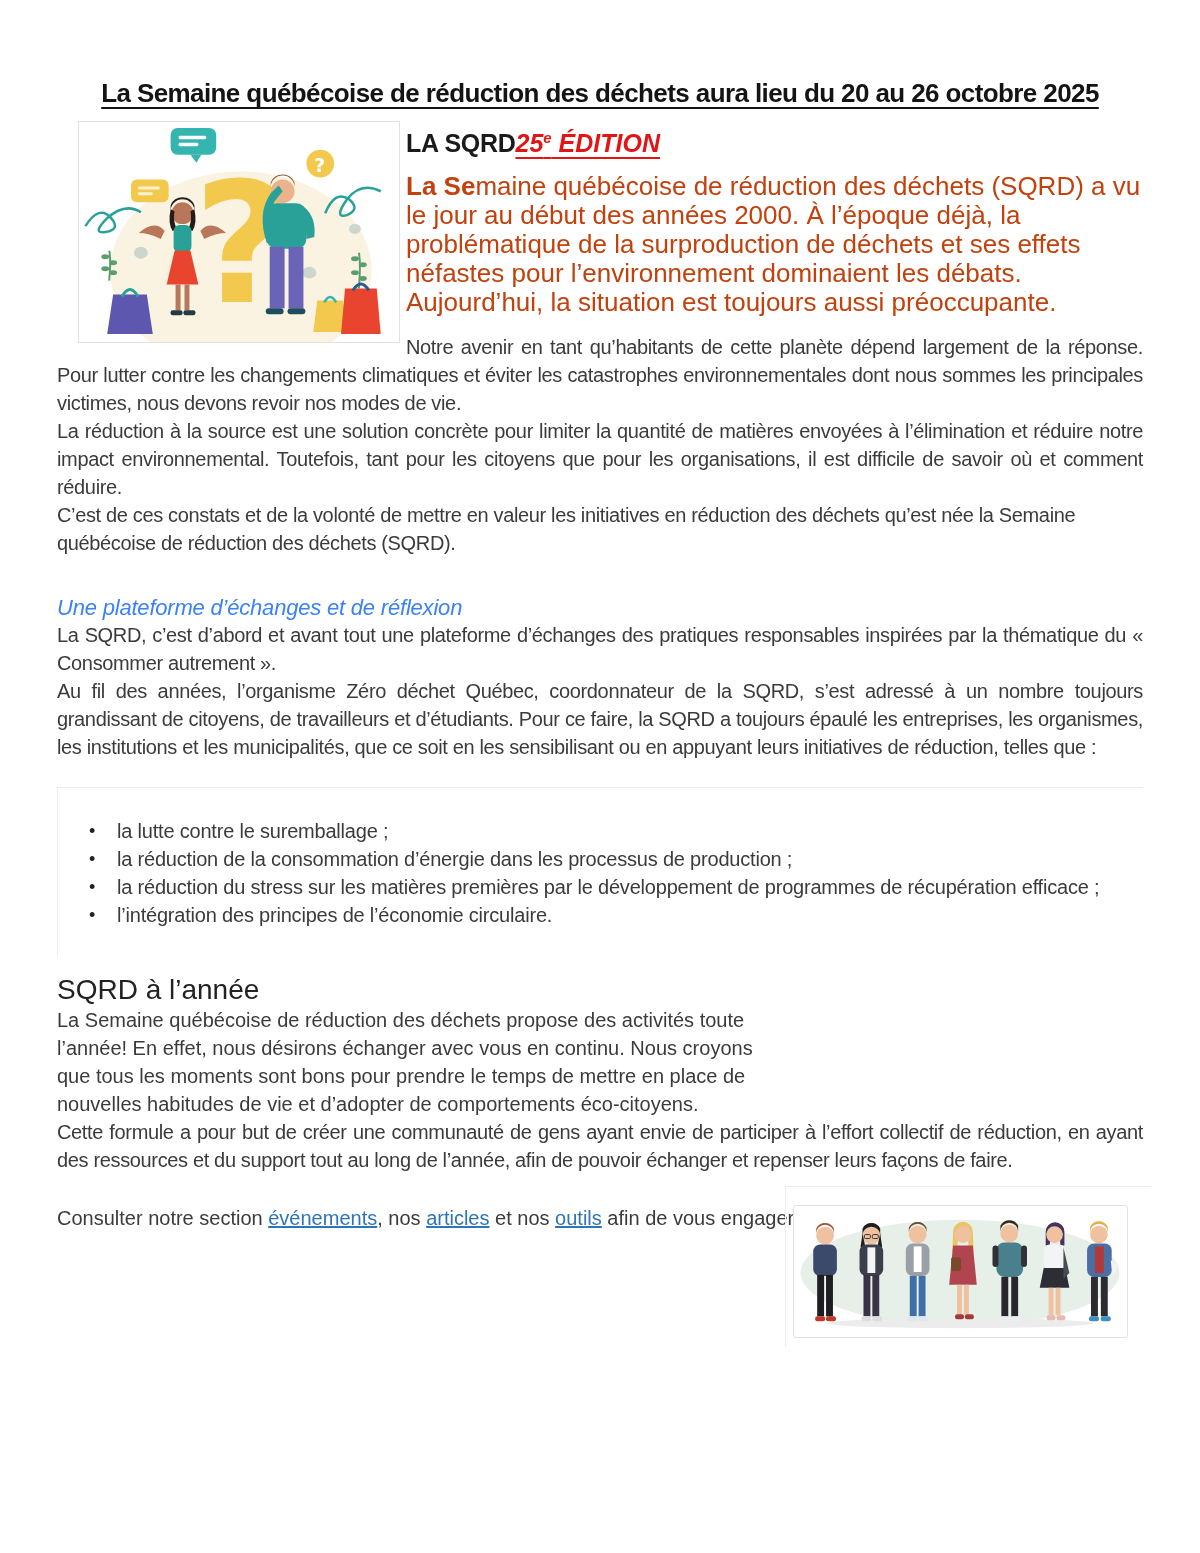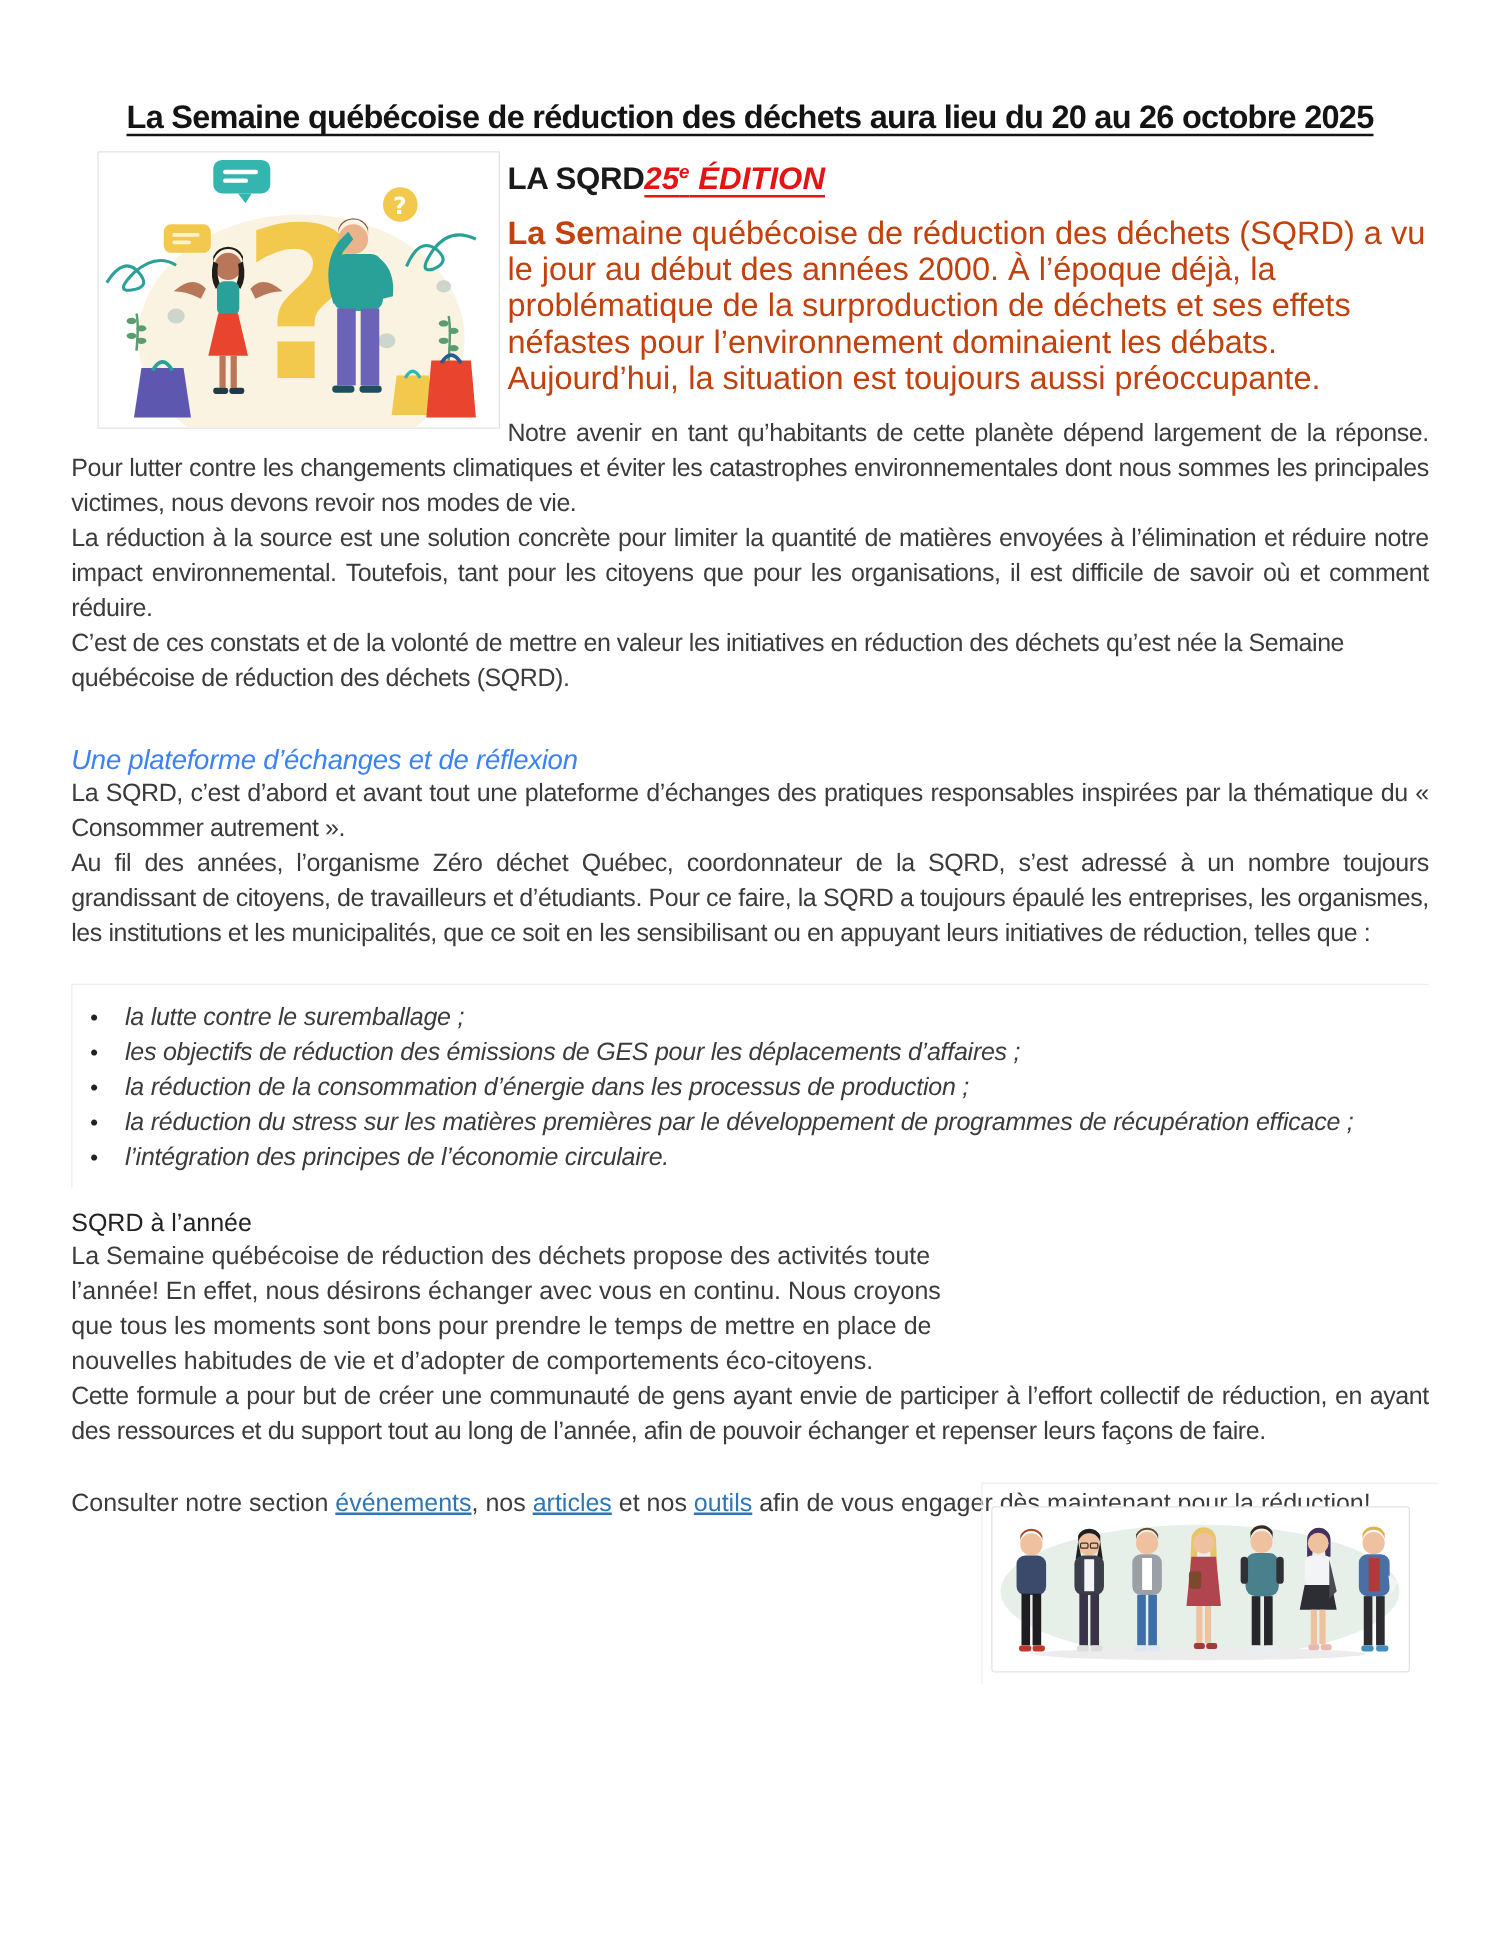--- a/index.html
+++ b/index.html
@@ -29,25 +29,25 @@
   .narrow{letter-spacing:-0.35px;}
   .just{text-align:justify;}
   .p-auquebec{font-size:20.5px;line-height:29px;border-top:1px solid #ededed;padding-top:6px;margin-top:16px;}
   .sp28{margin-top:28px;} .sp30{margin-top:30px;} .sp26{margin-top:26px;}
 
   .h-italic{font-size:22px;font-style:italic;color:#3b82f6;font-weight:normal;
             margin:38px 0 0 0;letter-spacing:-0.2px;}
 
   .bullet-frame{margin-top:26px;border-top:1px solid #ededed;border-left:1px solid #ededed;
                 padding:12px 0 10px 6px;}
-  ul.bullets{list-style:none;margin:0;padding:0;font-style:italic;}
+  ul.bullets{list-style:none;margin:17px;padding:0;}
   ul.bullets li{font-size:20px;line-height:28px;letter-spacing:-0.2px;padding-left:36px;position:relative;}
   ul.bullets li::before{content:"•";position:absolute;left:8px;top:0;font-size:18px;color:#222;}
 
-  .annee-heading{font-size:20px;color:#222;margin:18px 0 0 0;font-weight:normal;}
+  .annee-heading{font-size:28px;color:#222;margin:18px 0 0 0;font-weight:normal;}
   .p-annee{width:712px;margin-top:24px;font-size:19.5px;line-height:29px;}
 
   .media-frame{position:absolute;left:785px;top:1186px;width:365px;height:160px;
                border-top:1px solid #ededed;border-left:1px solid #ededed;}
   .group-box{position:absolute;left:793px;top:1205px;width:335px;height:133px;
              border:1px solid #e2e2e2;border-radius:3px;background:#fff;box-sizing:border-box;overflow:hidden;}
   .group-box svg{display:block;width:100%;height:100%;}
 
   .p-consulter{font-size:20px;line-height:28px;margin-top:30px;}
   a.doclink{color:#2e75b6;text-decoration:underline;cursor:pointer;}
@@ -165,21 +165,20 @@
 
     <h2 class="h-italic">Une plateforme d’échanges et de réflexion</h2>
 
     <p class="body narrow just sp30">La SQRD, c’est d’abord et avant tout une plateforme d’échanges des pratiques responsables inspirées par la thématique du « Consommer autrement ».</p>
 
     <p class="body narrow just sp28">Au fil des années, l’organisme Zéro déchet Québec, coordonnateur de la SQRD, s’est adressé à un nombre toujours grandissant de citoyens, de travailleurs et d’étudiants. Pour ce faire, la SQRD a toujours épaulé les entreprises, les organismes, les institutions et les municipalités, que ce soit en les sensibilisant ou en appuyant leurs initiatives de réduction, telles que :</p>
 
     <div class="bullet-frame">
       <ul class="bullets">
         <li>la lutte contre le suremballage ;</li>
-        <li>les objectifs de réduction des émissions de GES pour les déplacements d’affaires ;</li>
         <li>la réduction de la consommation d’énergie dans les processus de production ;</li>
         <li>la réduction du stress sur les matières premières par le développement de programmes de récupération efficace ;</li>
         <li>l’intégration des principes de l’économie circulaire.</li>
       </ul>
     </div>
 
     <h3 class="annee-heading">SQRD à l’année</h3>
 
     <p class="body p-annee">La Semaine québécoise de réduction des déchets propose des activités toute l’année! En effet, nous désirons échanger avec vous en continu. Nous croyons que tous les moments sont bons pour prendre le temps de mettre en place de nouvelles habitudes de vie et d’adopter de comportements éco-citoyens.</p>
 

